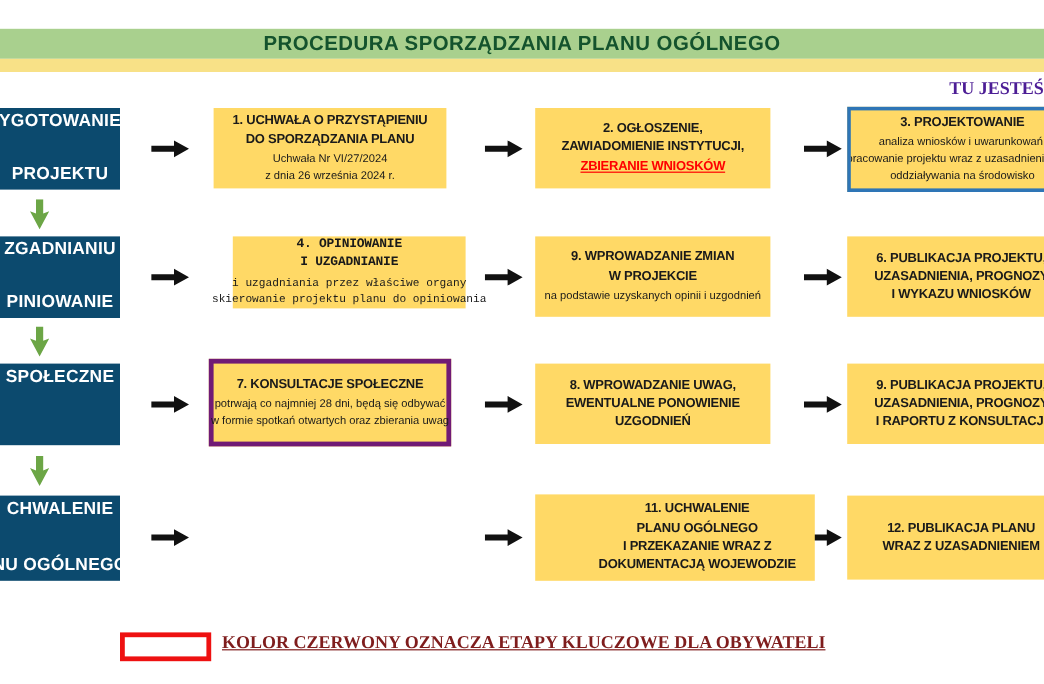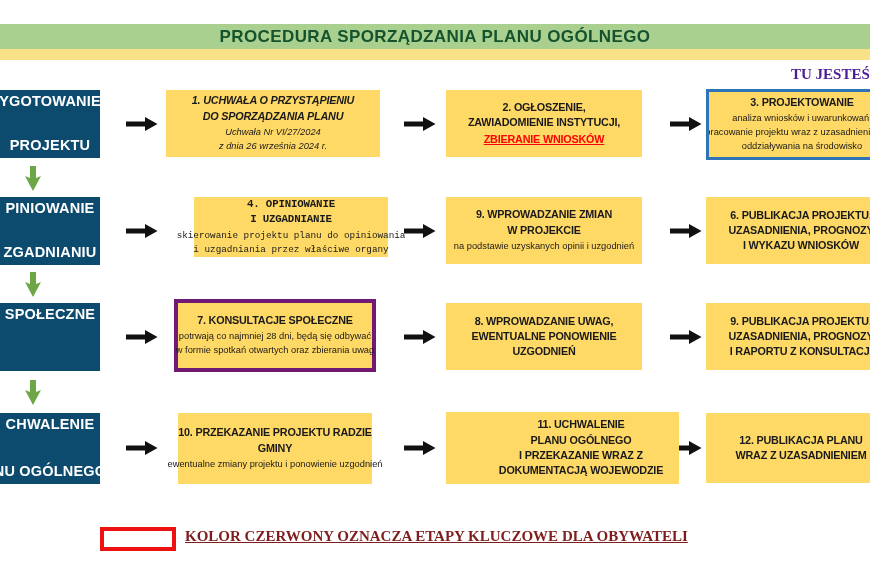--- a/index.html
+++ b/index.html
@@ -69,22 +69,22 @@
   </div>
   <div class="gold-strip"></div>
 
   <div class="tu-jestes">TU JESTEŚ</div>
 
   <div class="stage" style="top:90px;height:68px;">
     <div class="stage-line">YGOTOWANIE</div>
     <div class="stage-line">PROJEKTU</div>
   </div>
   <div class="stage" style="top:197px;height:68px;">
+    <div class="stage-line">ZGADNIANIU</div>
     <div class="stage-line">PINIOWANIE</div>
-    <div class="stage-line">ZGADNIANIU</div>
   </div>
   <div class="stage" style="top:303px;height:68px;">
     <div class="stage-line">SPOŁECZNE</div>
   </div>
   <div class="stage" style="top:413px;height:71px;">
     <div class="stage-line">CHWALENIE</div>
     <div class="stage-line">NU OGÓLNEGO</div>
   </div>
 
   <svg class="arrow-down" style="left:25px;top:166px;" viewBox="0 0 16 26">
@@ -130,43 +130,43 @@
   <svg class="arrow-right" style="left:126px;top:440px;" viewBox="0 0 32 16">
     <path d="M0 5.5 H19 V1 L31.5 8 L19 15 V10.5 H0 Z" fill="#111111"></path>
   </svg>
   <svg class="arrow-right" style="left:404px;top:440px;" viewBox="0 0 32 16">
     <path d="M0 5.5 H19 V1 L31.5 8 L19 15 V10.5 H0 Z" fill="#111111"></path>
   </svg>
   <svg class="arrow-right" style="left:670px;top:440px;" viewBox="0 0 32 16">
     <path d="M0 5.5 H19 V1 L31.5 8 L19 15 V10.5 H0 Z" fill="#111111"></path>
   </svg>
 
-  <div class="step" style="left:166px;top:90px;width:214px;height:67px;font-style:italic;">
+  <div class="step" style="left:178px;top:90px;width:194px;height:67px;">
     <div class="t">1. UCHWAŁA O PRZYSTĄPIENIU</div>
     <div class="t">DO SPORZĄDZANIA PLANU</div>
     <div class="b">Uchwała Nr VI/27/2024</div>
     <div class="b">z dnia 26 września 2024 r.</div>
   </div>
   <div class="step" style="left:446px;top:90px;width:196px;height:67px;">
     <div class="t">2. OGŁOSZENIE,</div>
     <div class="t">ZAWIADOMIENIE INSTYTUCJI,</div>
     <div class="hl">ZBIERANIE WNIOSKÓW</div>
   </div>
   <div class="step clip blue-border" style="left:706px;top:89px;width:186px;height:65px;">
     <div class="t">3. PROJEKTOWANIE</div>
     <div class="b">analiza wniosków i uwarunkowań,</div>
     <div class="b">opracowanie projektu wraz z uzasadnieniem oraz</div>
     <div class="b">oddziaływania na środowisko</div>
   </div>
 
   <div class="step" style="left:194px;top:197px;width:194px;height:60px;font-family:Liberation Mono, monospace;">
     <div class="t">4. OPINIOWANIE</div>
     <div class="t">I UZGADNIANIE</div>
+    <div class="b">i uzgadniania przez właściwe organy</div>
     <div class="b">skierowanie projektu planu do opiniowania</div>
-    <div class="b">i uzgadniania przez właściwe organy</div>
   </div>
   <div class="step" style="left:446px;top:197px;width:196px;height:67px;">
     <div class="t">9. WPROWADZANIE ZMIAN</div>
     <div class="t">W PROJEKCIE</div>
     <div class="b">na podstawie uzyskanych opinii i uzgodnień</div>
   </div>
   <div class="step clip" style="left:706px;top:197px;width:190px;height:67px;">
     <div class="t">6. PUBLIKACJA PROJEKTU,</div>
     <div class="t">UZASADNIENIA, PROGNOZY</div>
     <div class="t">I WYKAZU WNIOSKÓW</div>
@@ -181,25 +181,20 @@
     <div class="t">8. WPROWADZANIE UWAG,</div>
     <div class="t">EWENTUALNE PONOWIENIE</div>
     <div class="t">UZGODNIEŃ</div>
   </div>
   <div class="step clip" style="left:706px;top:303px;width:190px;height:67px;">
     <div class="t">9. PUBLIKACJA PROJEKTU,</div>
     <div class="t">UZASADNIENIA, PROGNOZY</div>
     <div class="t">I RAPORTU Z KONSULTACJI</div>
   </div>
 
-  <div class="step" style="left:178px;top:413px;width:194px;height:71px;">
-    <div class="t">10. PRZEKAZANIE PROJEKTU RADZIE</div>
-    <div class="t">GMINY</div>
-    <div class="b">ewentualne zmiany projektu i ponowienie uzgodnień</div>
-  </div>
   <div class="step" style="left:446px;top:412px;width:196px;height:72px;padding-left:37px;">
     <div class="t">11. UCHWALENIE</div>
     <div class="t">PLANU OGÓLNEGO</div>
     <div class="t">I PRZEKAZANIE WRAZ Z</div>
     <div class="t">DOKUMENTACJĄ WOJEWODZIE</div>
   </div>
   <div class="step clip" style="left:706px;top:413px;width:190px;height:70px;">
     <div class="t">12. PUBLIKACJA PLANU</div>
     <div class="t">WRAZ Z UZASADNIENIEM</div>
   </div>

